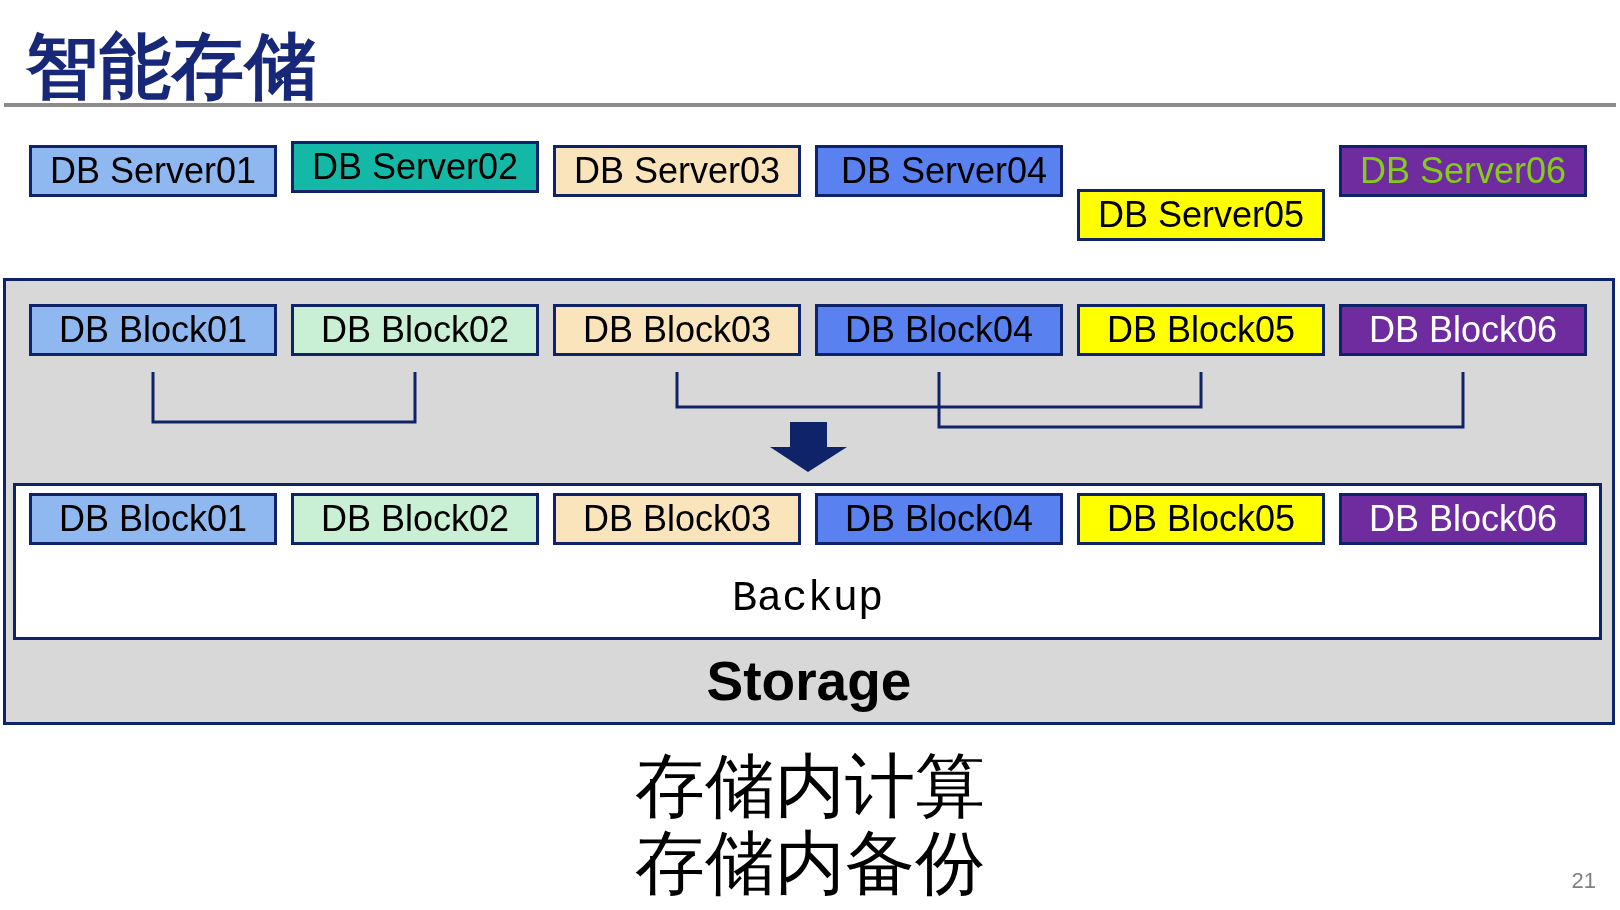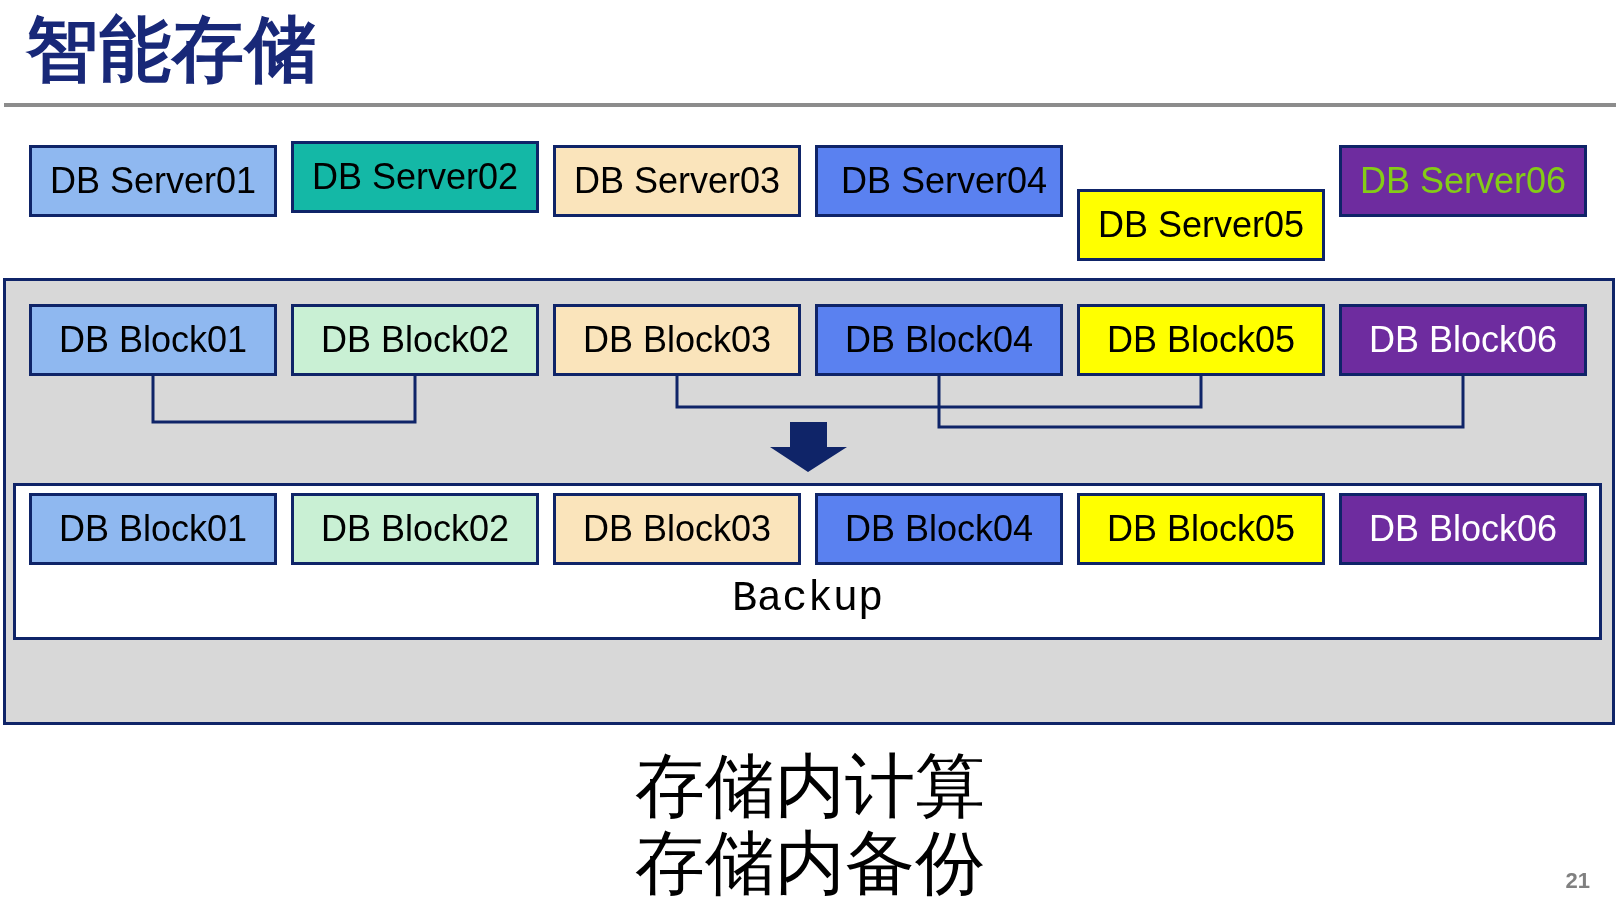--- a/index.html
+++ b/index.html
@@ -4,46 +4,46 @@
 <style>
   :root{
     --navy:#0f2468; --title-navy:#182878; --container-gray:#d8d8d8;
     --rule-gray:#8c8c8c; --page-gray:#808080;
   }
   *{margin:0;padding:0;box-sizing:border-box;}
   html,body{background:#fff;}
   body{font-family:"Liberation Sans","DejaVu Sans",sans-serif;}
   .slide{position:relative;width:1620px;height:910px;background:#ffffff;overflow:hidden;}
 
-  .title{position:absolute;left:26px;top:10px;font-size:72px;font-weight:bold;
+  .title{position:absolute;left:26px;top:27px;font-size:72px;font-weight:bold;
          color:var(--title-navy);letter-spacing:1px;line-height:1.1;}
   .title-rule{position:absolute;left:4px;top:103px;width:1612px;height:4px;background:var(--rule-gray);}
 
-  .box{position:absolute;height:72px;border:3px solid var(--navy);
+  .box{position:absolute;height:52px;border:3px solid var(--navy);
        display:flex;align-items:center;justify-content:center;
        font-size:36px;color:#000;white-space:nowrap;z-index:3;}
 
   .gray-container{position:absolute;left:3px;top:278px;width:1612px;height:447px;
                   background:var(--container-gray);border:3px solid var(--navy);z-index:1;}
   .white-box{position:absolute;left:13px;top:483px;width:1589px;height:157px;
              background:#ffffff;border:3px solid var(--navy);z-index:2;}
 
   .connectors{position:absolute;left:0;top:0;width:1620px;height:910px;z-index:2;pointer-events:none;}
   .navy-line{fill:none;stroke:var(--navy);stroke-width:3px;}
   .navy-fill{fill:var(--navy);stroke:none;}
 
   .backup-label{position:absolute;left:13px;top:575px;width:1589px;text-align:center;
                 font-size:42px;color:#000;z-index:3;font-family:Liberation Mono, monospace;}
   .storage-label{position:absolute;left:3px;top:640px;width:1612px;height:82px;
                  display:flex;align-items:center;justify-content:center;
                  font-size:55px;font-weight:bold;color:#000;z-index:3;}
 
   .caption{position:absolute;left:0;top:748px;width:1620px;text-align:center;
            font-size:70px;line-height:77px;color:#000;}
-  .page-number{position:absolute;right:30px;top:868px;font-size:22px;color:var(--page-gray);font-weight:bold;}
+  .page-number{position:absolute;right:24px;top:868px;font-size:22px;color:var(--page-gray);}
 </style>
 </head>
 <body>
 
 <div class="slide">
 
   <div class="title">智能存储</div>
   <div class="title-rule"></div>
 
   <div>
@@ -77,20 +77,21 @@
   <div>
       <div class="box" style="left: 29px; top: 493px; width: 248px; background: rgb(143, 184, 240); color: rgb(0, 0, 0);">DB Block01</div>
       <div class="box" style="left: 291px; top: 493px; width: 248px; background: rgb(201, 240, 212); color: rgb(0, 0, 0);">DB Block02</div>
       <div class="box" style="left: 553px; top: 493px; width: 248px; background: rgb(250, 228, 187); color: rgb(0, 0, 0);">DB Block03</div>
       <div class="box" style="left: 815px; top: 493px; width: 248px; background: rgb(90, 129, 240); color: rgb(0, 0, 0);">DB Block04</div>
       <div class="box" style="left: 1077px; top: 493px; width: 248px; background: rgb(255, 255, 0); color: rgb(0, 0, 0);">DB Block05</div>
       <div class="box" style="left: 1339px; top: 493px; width: 248px; background: rgb(110, 44, 159); color: rgb(255, 255, 255);">DB Block06</div>
     </div>
 
   <div class="backup-label">Backup</div>
+  <div class="storage-label">Storage</div>
 
   <div class="caption">
     <div>存储内计算</div>
     <div>存储内备份</div>
   </div>
 
   <div class="page-number">21</div>
 
 </div>
 

